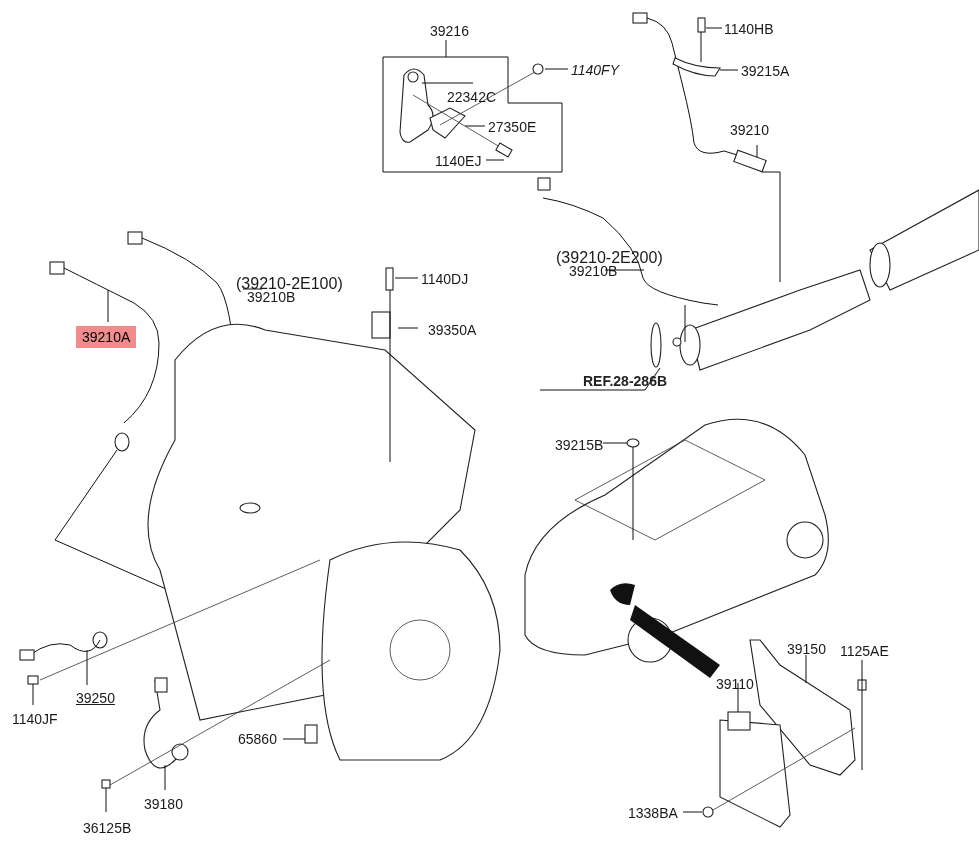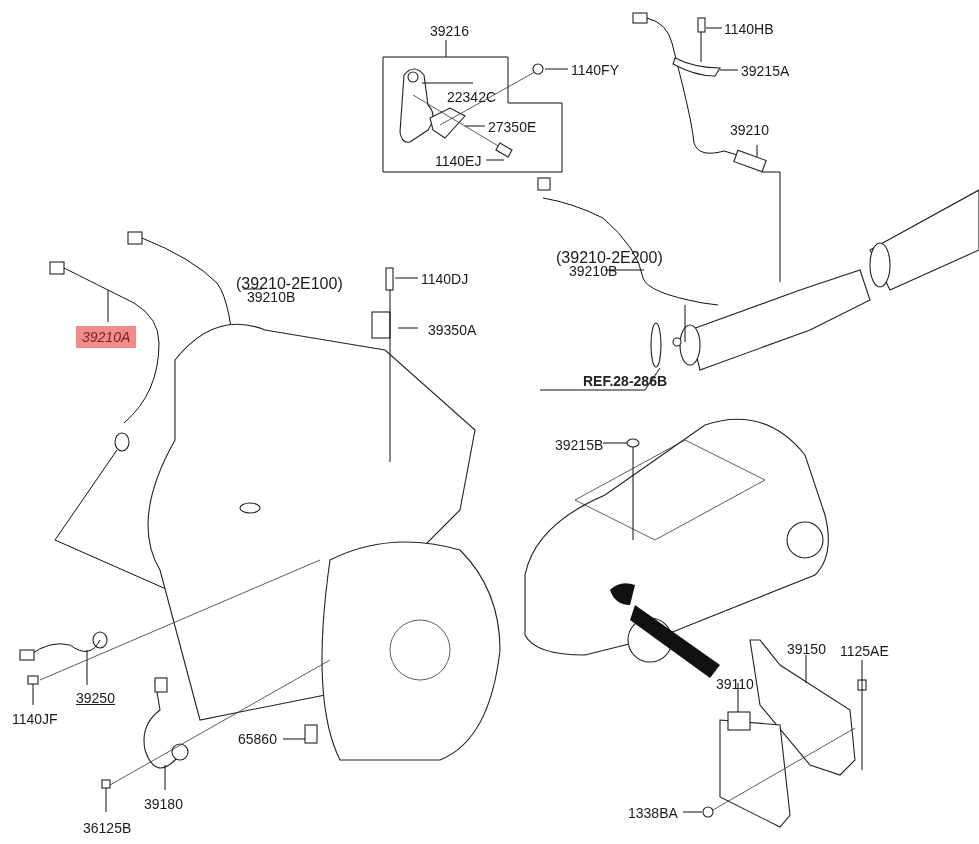--- a/index.html
+++ b/index.html
@@ -1,21 +1,21 @@
 <!DOCTYPE html>
 <html><head>
 <meta charset="utf-8">
 <style>
   html, body { margin:0; padding:0; background:#ffffff; }
   body { width:979px; height:844px; position:relative; overflow:hidden;
          font-family:"Liberation Sans", sans-serif; }
   #diagram { position:absolute; left:0; top:0; width:789px; height:844px; }
   .lbl { position:absolute; font-size:14px; color:#1a1a1a; white-space:nowrap; line-height:16px; }
   .sub { font-size:16px; }
-  .hl { background:#f28b8b; color:#7f1d1d; padding:3px 6px;font-style:italic; }
+  .hl { background:#f28b8b; color:#000000; padding:3px 6px; }
   .ref { font-weight:bold; font-size:14px; color:#222;padding-left:36px; }
   svg .ln { stroke:#111; stroke-width:1; fill:none; }
   svg .pt { stroke:#222; stroke-width:1.1; fill:#fff; }
   svg .thin { stroke:#333; stroke-width:0.8; fill:none; }
 </style>
 </head>
 <body>
 
 <div id="diagram">
 <svg width="979" height="844" viewBox="0 0 979 844">
@@ -128,21 +128,21 @@
     <rect class="pt" x="728" y="712" width="22" height="18"></rect>
     <line class="ln" x1="738" y1="683" x2="738" y2="712"></line>
     <circle class="pt" cx="708" cy="812" r="5"></circle>
     <line class="ln" x1="683" y1="812" x2="702" y2="812"></line>
     <line class="thin" x1="713" y1="810" x2="855" y2="728"></line>
   </g>
 </svg>
 
 <div class="lbl" style="left:430px;top:23px;">39216</div>
 <div class="lbl" style="left:447px;top:89px;">22342C</div>
-<div class="lbl" style="left:571px;top:62px;">1140FY</div>
+<div class="lbl" style="left:571px;top:62px;font-style:italic;">1140FY</div>
 <div class="lbl" style="left:488px;top:119px;">27350E</div>
 <div class="lbl" style="left:435px;top:153px;">1140EJ</div>
 <div class="lbl" style="left:724px;top:21px;">1140HB</div>
 <div class="lbl" style="left:741px;top:63px;">39215A</div>
 <div class="lbl" style="left:730px;top:122px;">39210</div>
 <div class="lbl sub" style="left:556px;top:250px;">(39210-2E200)</div>
 <div class="lbl" style="left:569px;top:263px;">39210B</div>
 <div class="lbl ref" style="left:547px;top:373px;">REF.28-286B</div>
 <div class="lbl sub" style="left:236px;top:276px;">(39210-2E100)</div>
 <div class="lbl" style="left:247px;top:289px;">39210B</div>

